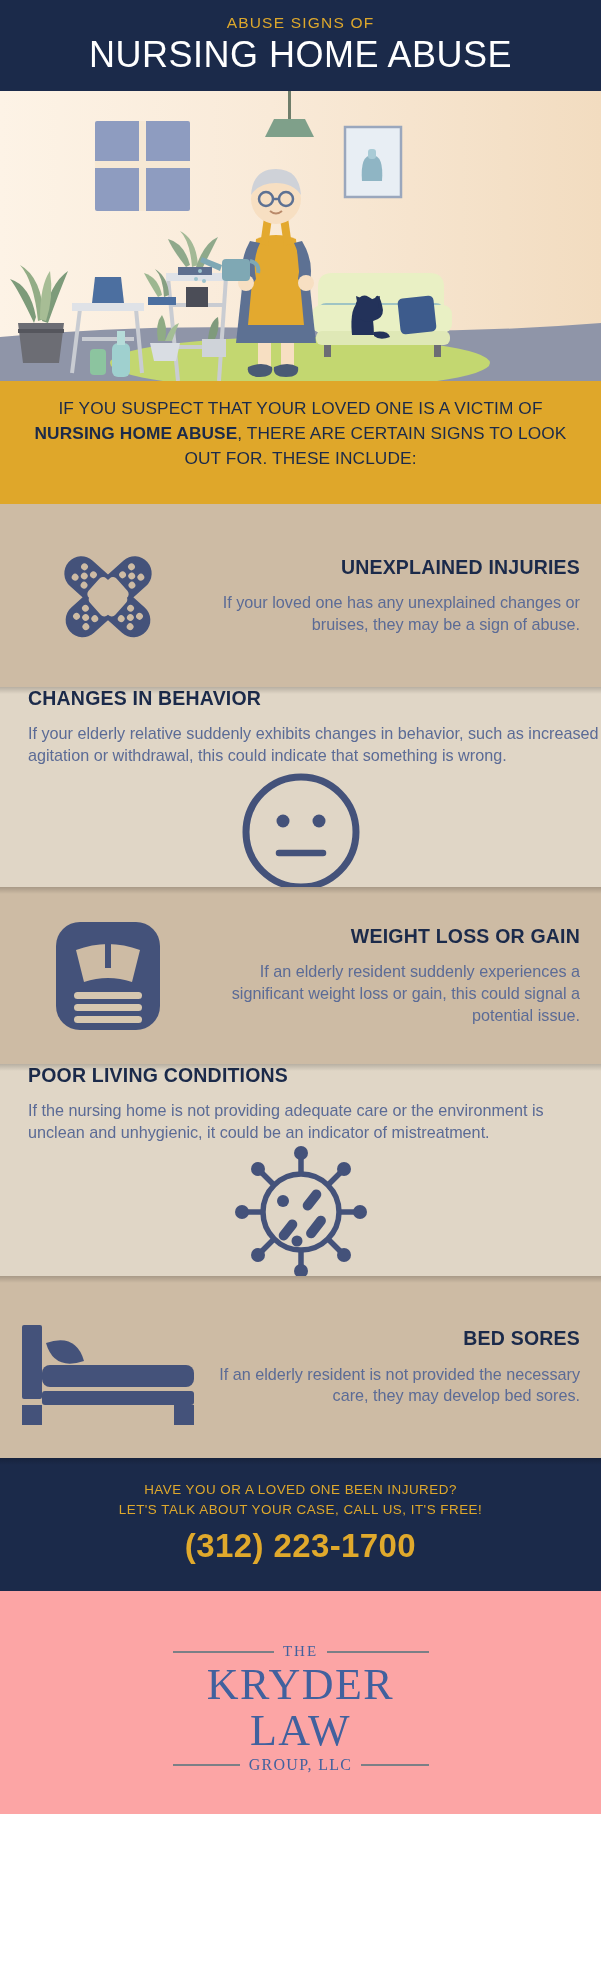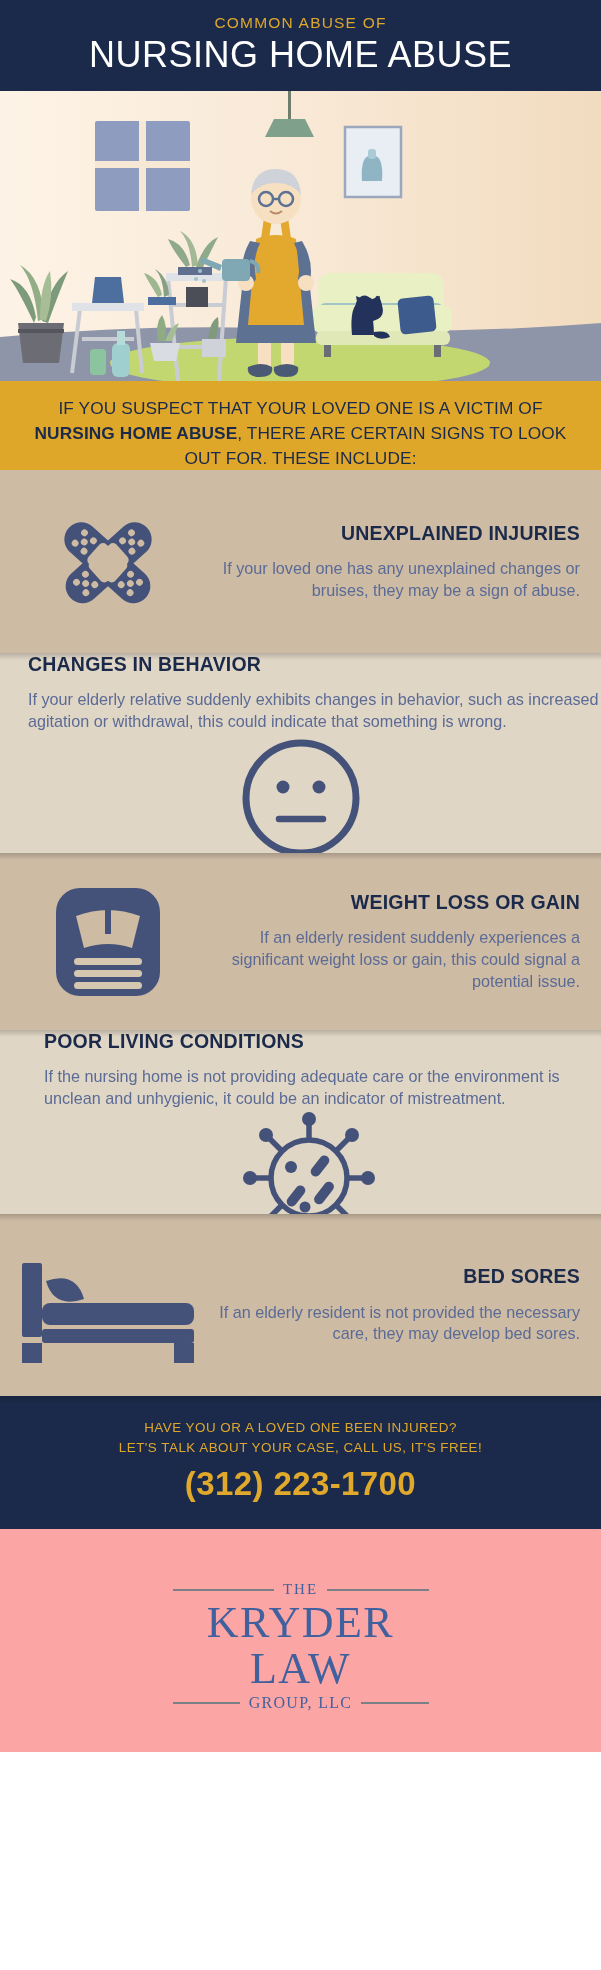--- a/index.html
+++ b/index.html
@@ -25,21 +25,21 @@
     color:#ffffff; font-size:36px; font-weight:400;
     letter-spacing:0.5px; line-height:1.15; margin-top:3px;
   }
 
   
   .hero { position:relative; width:601px; height:290px; overflow:hidden; background:#f6e5cf; }
 
   
   .banner {
     background:#dfa72a; text-align:center;
-    padding:15px 26px 0;
+    padding:15px 26px 34px;
   }
   .banner p {
     color:#1b2a4a; font-size:17.3px; line-height:1.42;
     letter-spacing:0.1px; font-weight:400;
   }
   .banner b { font-weight:700; }
 
   
   .section { position:relative; display:flex; align-items:center; }
   .section.dark  { background:#cdbba4; }
@@ -77,21 +77,21 @@
   .logo .the { font-size:15px; letter-spacing:2px; }
   .logo .main { font-size:44px; letter-spacing:1.5px; line-height:1.05; margin:2px 0 1px; }
   .logo .grp { font-size:16px; letter-spacing:1.3px; }
 </style>
 </head>
 <body>
 
 <div class="page">
 
   <div class="header">
-    <div class="eyebrow">COMMON ABUSE OF</div>
+    <div class="eyebrow">ABUSE SIGNS OF</div>
     <div class="title">NURSING HOME ABUSE</div>
   </div>
 
   <div class="hero">
     <svg width="601" height="290" viewBox="0 0 601 290">
       <defs>
         <linearGradient id="wallg" x1="0" y1="0" x2="1" y2="0">
           <stop offset="0" stop-color="#fdf3e6"></stop>
           <stop offset="0.45" stop-color="#f9ead8"></stop>
           <stop offset="1" stop-color="#f2dcc0"></stop>
@@ -311,21 +311,21 @@
         <rect x="26" y="88" width="68" height="7" rx="3.5" fill="#d6c7b0"></rect>
         <rect x="26" y="100" width="68" height="7" rx="3.5" fill="#d6c7b0"></rect>
       </svg>
     </div>
     <div class="sec-text">
       <div class="sec-title">WEIGHT LOSS OR GAIN</div>
       <div class="sec-body">If an elderly resident suddenly experiences a significant weight loss or gain, this could signal a potential issue.</div>
     </div>
   </div>
 
-  <div class="section light row-iconright" style="height:184px;padding-left:16px;">
+  <div class="section light row-iconright" style="height:212px;">
     <div class="sec-text">
       <div class="sec-title">POOR LIVING CONDITIONS</div>
       <div class="sec-body">If the nursing home is not providing adequate care or the environment is unclean and unhygienic, it could be an indicator of mistreatment.</div>
     </div>
     <div class="sec-icon">
       <svg width="136" height="136" viewBox="0 0 136 136">
         <g stroke="#44527a" stroke-width="5.5" fill="none">
           <g>
             <line x1="68" y1="30" x2="68" y2="12"></line>
             <line x1="95" y1="41" x2="108" y2="28"></line>

